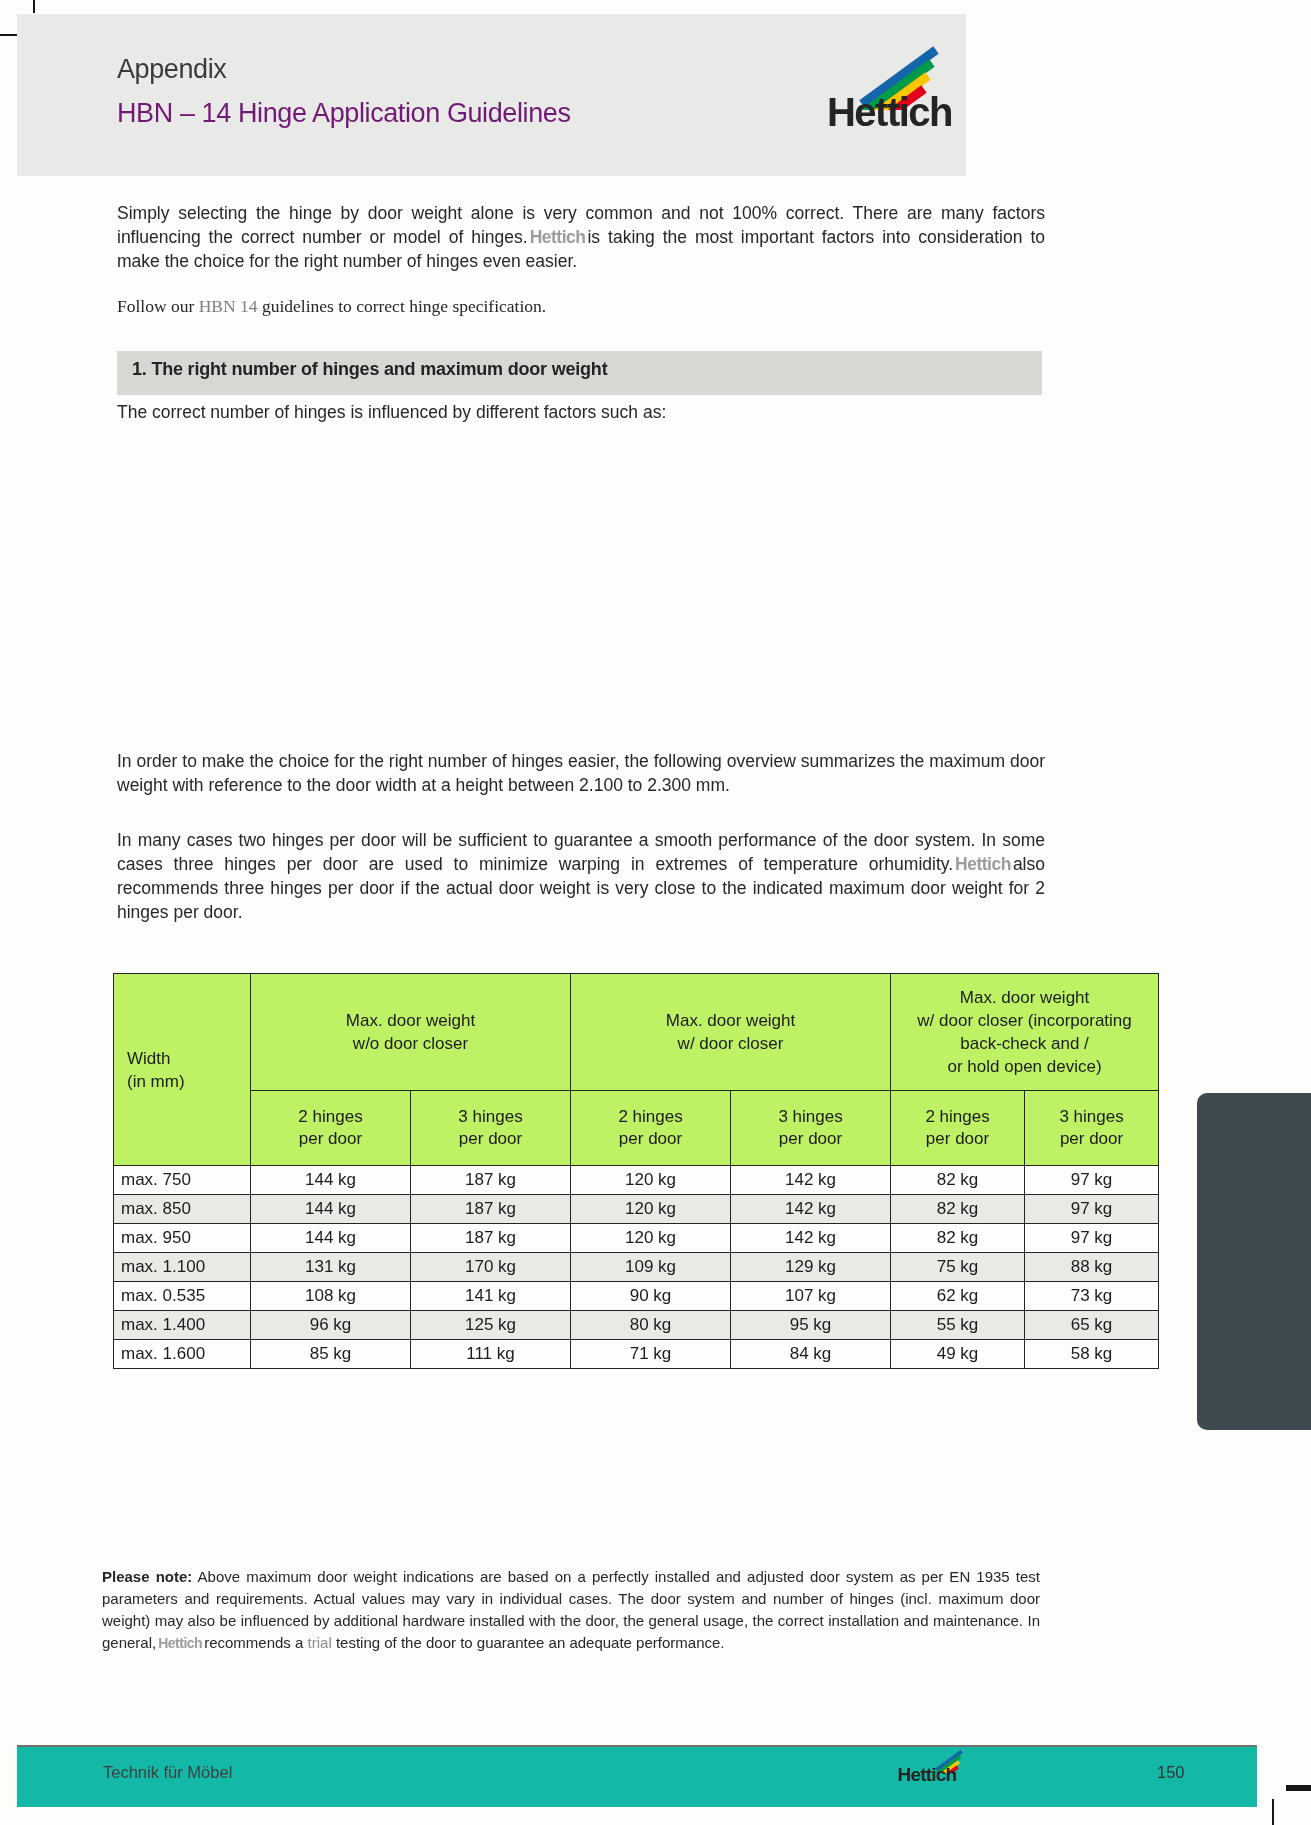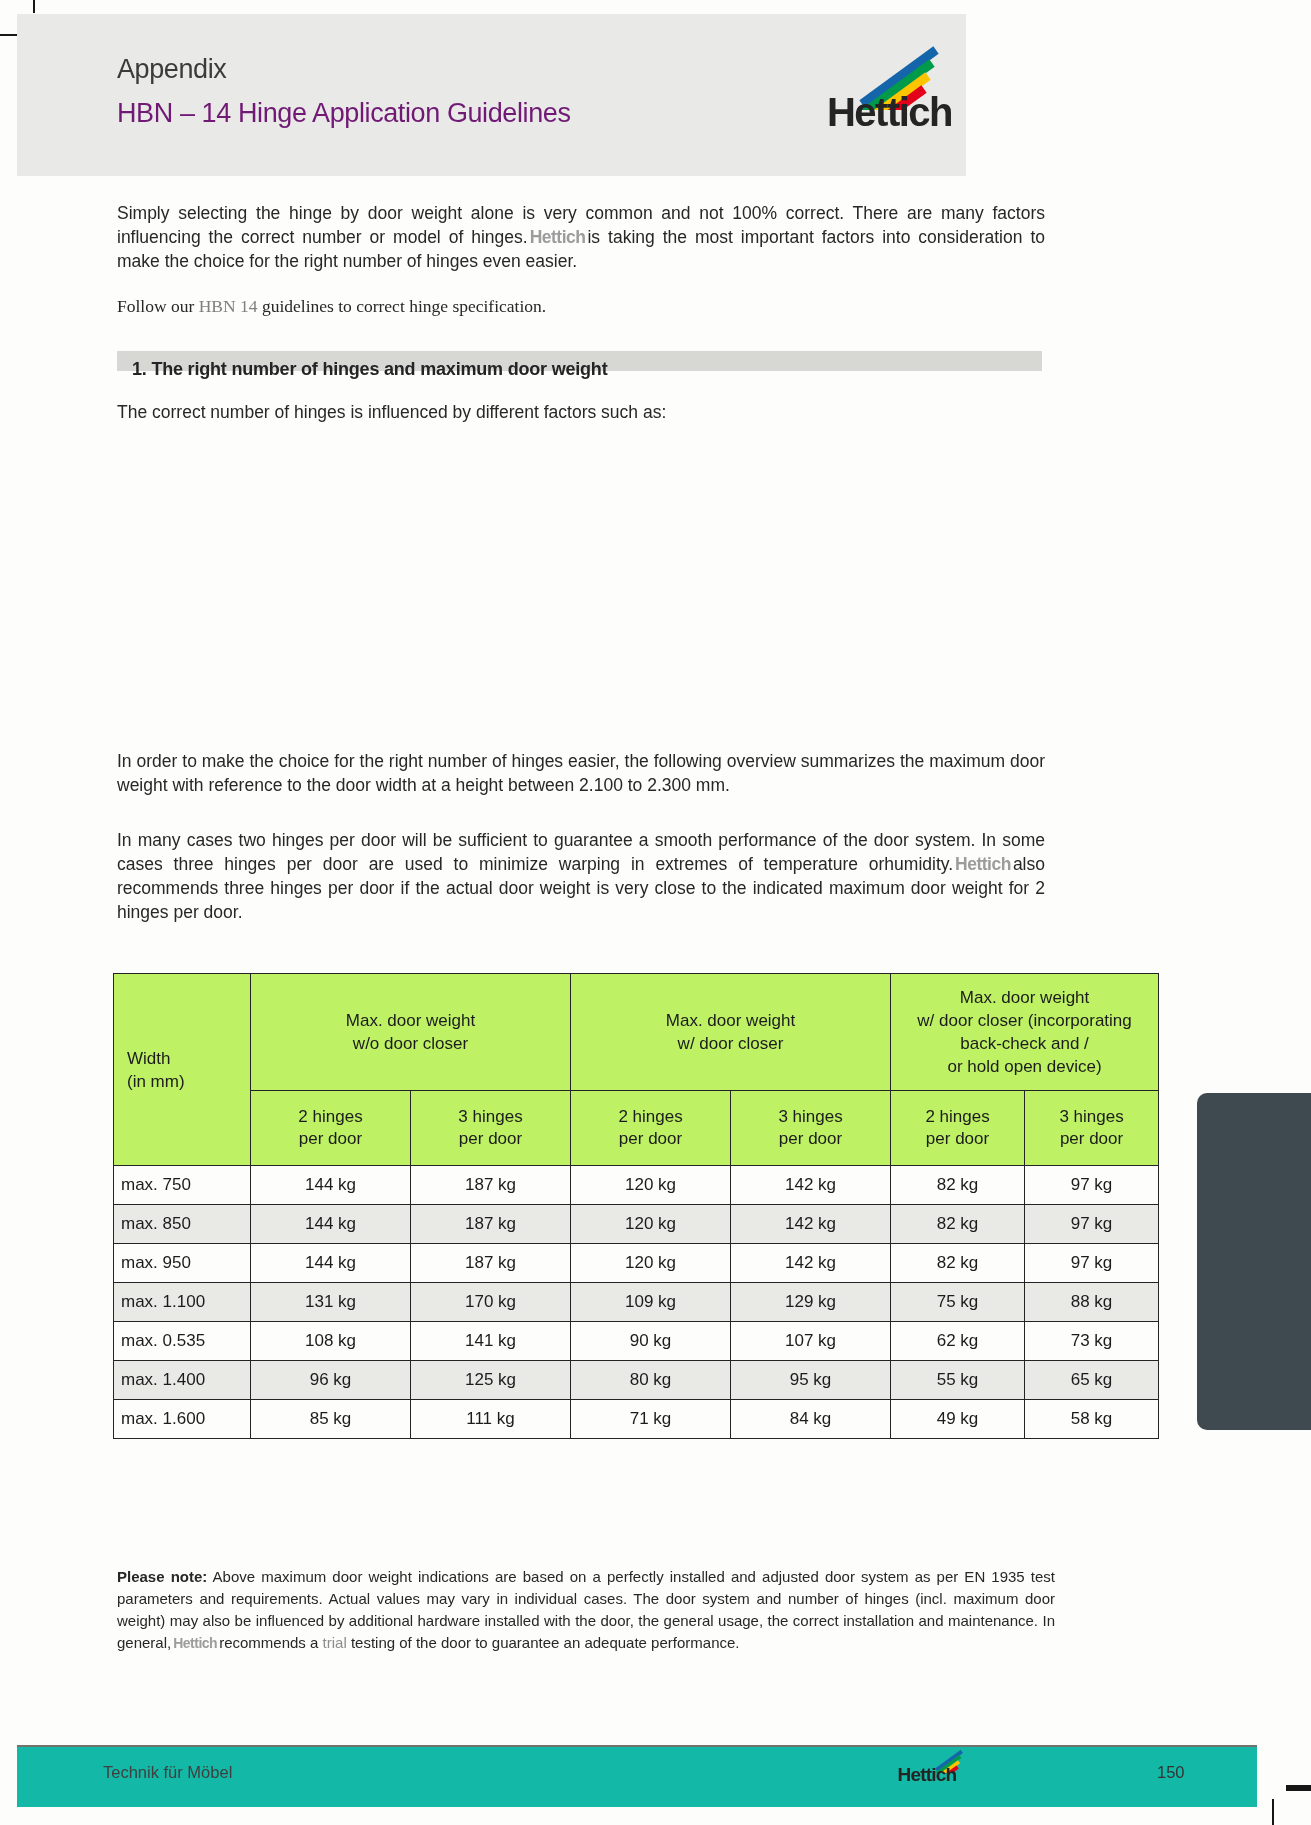--- a/index.html
+++ b/index.html
@@ -13,44 +13,44 @@
   .title2{position:absolute;left:100px;top:84px;font-size:27px;color:#701a75;letter-spacing:-0.4px;}
   .logo{position:absolute;right:14px;top:26px;width:170px;text-align:right;}
   .logo svg{display:block;margin:0 4px 0 auto;}
   .logo-text{display:block;margin-top:-18px;font-size:40px;font-weight:bold;color:#242424;
              letter-spacing:-1.5px;line-height:1;}
   
   .para{position:absolute;left:117px;width:928px;font-size:17.5px;line-height:24px;
         text-align:justify;color:#272727;}
   .brand{font-weight:bold;color:#9c9c9c;letter-spacing:-0.5px;margin:0 2px;}
   .code-gray{color:#7f7f7f;}
-  .section-bar{position:absolute;left:117px;top:351px;width:925px;height:20px;background:#d7d8d4;
+  .section-bar{position:absolute;left:117px;top:351px;width:925px;height:44px;background:#d7d8d4;
                font-size:18px;font-weight:bold;color:#242424;line-height:36px;padding-left:15px;
                box-sizing:border-box;letter-spacing:-0.2px;}
   .lead{position:absolute;left:117px;top:402px;width:928px;font-size:17.5px;color:#272727;}
   .bullets{position:absolute;left:194px;top:449px;margin:0;padding:0;list-style:none;}
   .bullets li{position:relative;padding-left:22px;line-height:28.5px;font-size:17.5px;color:#272727;}
   .bullets li::before{content:"";position:absolute;left:0;top:9px;width:10px;height:10px;background:#2a2a2a;}
   
   .hbn-table{position:absolute;left:113px;top:973px;border-collapse:collapse;table-layout:fixed;
              width:1045px;background:#fdfdfc;}
   .hbn-table td,.hbn-table th{border:1.7px solid #242424;font-weight:normal;color:#1c1c1c;
              font-size:17px;padding:0;box-sizing:border-box;}
   .hbn-table th{background:#bef264;}
   .tier1 th{height:117px;text-align:center;vertical-align:middle;white-space:pre-line;line-height:23px;}
   .tier2 th{height:75px;text-align:center;vertical-align:middle;white-space:pre-line;line-height:22px;}
   th.width-head{text-align:left;padding-left:13px;white-space:pre-line;line-height:23px;}
-  .hbn-table td{height:39px;text-align:center;vertical-align:middle;}
+  .hbn-table td{height:29px;text-align:center;vertical-align:middle;}
   .hbn-table td.rowlabel{text-align:left;padding-left:7px;}
   .hbn-table tr.alt td{background:#e9eae6;}
   
   .side-tab{position:absolute;left:1197px;top:1093px;width:114px;height:337px;background:#3e4950;
             border-radius:10px 0 0 10px;}
   
-  .note{position:absolute;left:117px;top:1551px;width:938px;font-size:15px;line-height:22px;
+  .note{position:absolute;left:102px;top:1551px;width:938px;font-size:15px;line-height:22px;
         text-align:justify;color:#272727;}
   .note .brand{font-size:14px;margin:0 2px;}
   .note .code-gray{color:#8d8d8d;}
   .note-label{font-weight:bold;}
   
   .footer-band{position:absolute;left:17px;top:1745px;width:1240px;height:62px;background:#14b8a6;
                border-top:2px solid #72736f;box-sizing:border-box;}
   .footer-left{position:absolute;left:86px;top:16px;font-size:16.5px;color:#3f3f3f;}
   .footer-page{position:absolute;left:1140px;top:16px;font-size:16.5px;color:#333333;}
   .footer-logo{position:absolute;left:865px;top:0px;width:90px;text-align:center;}

